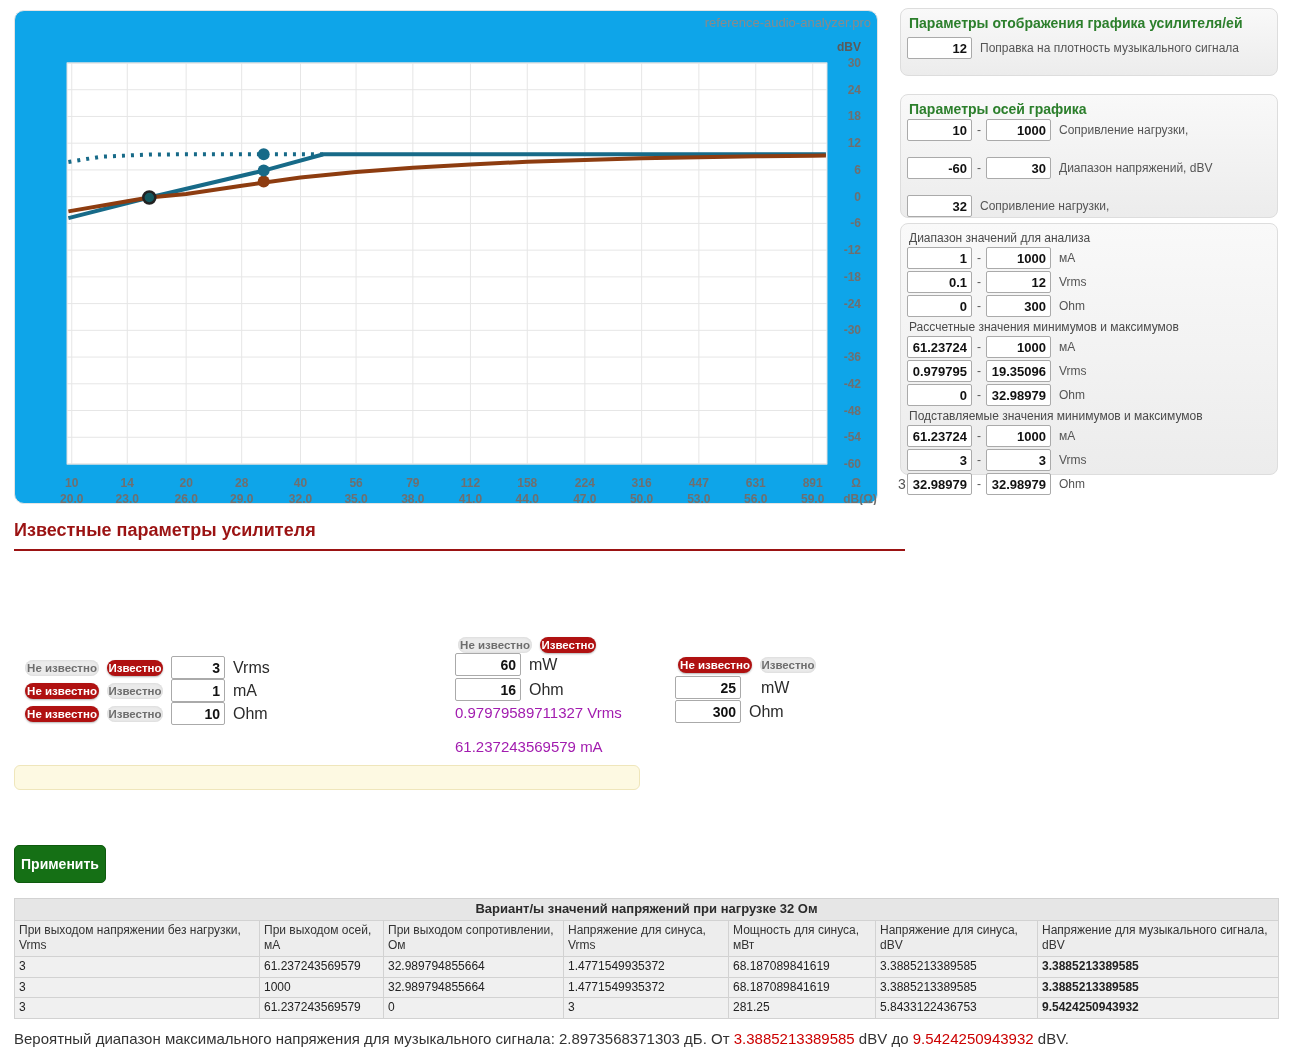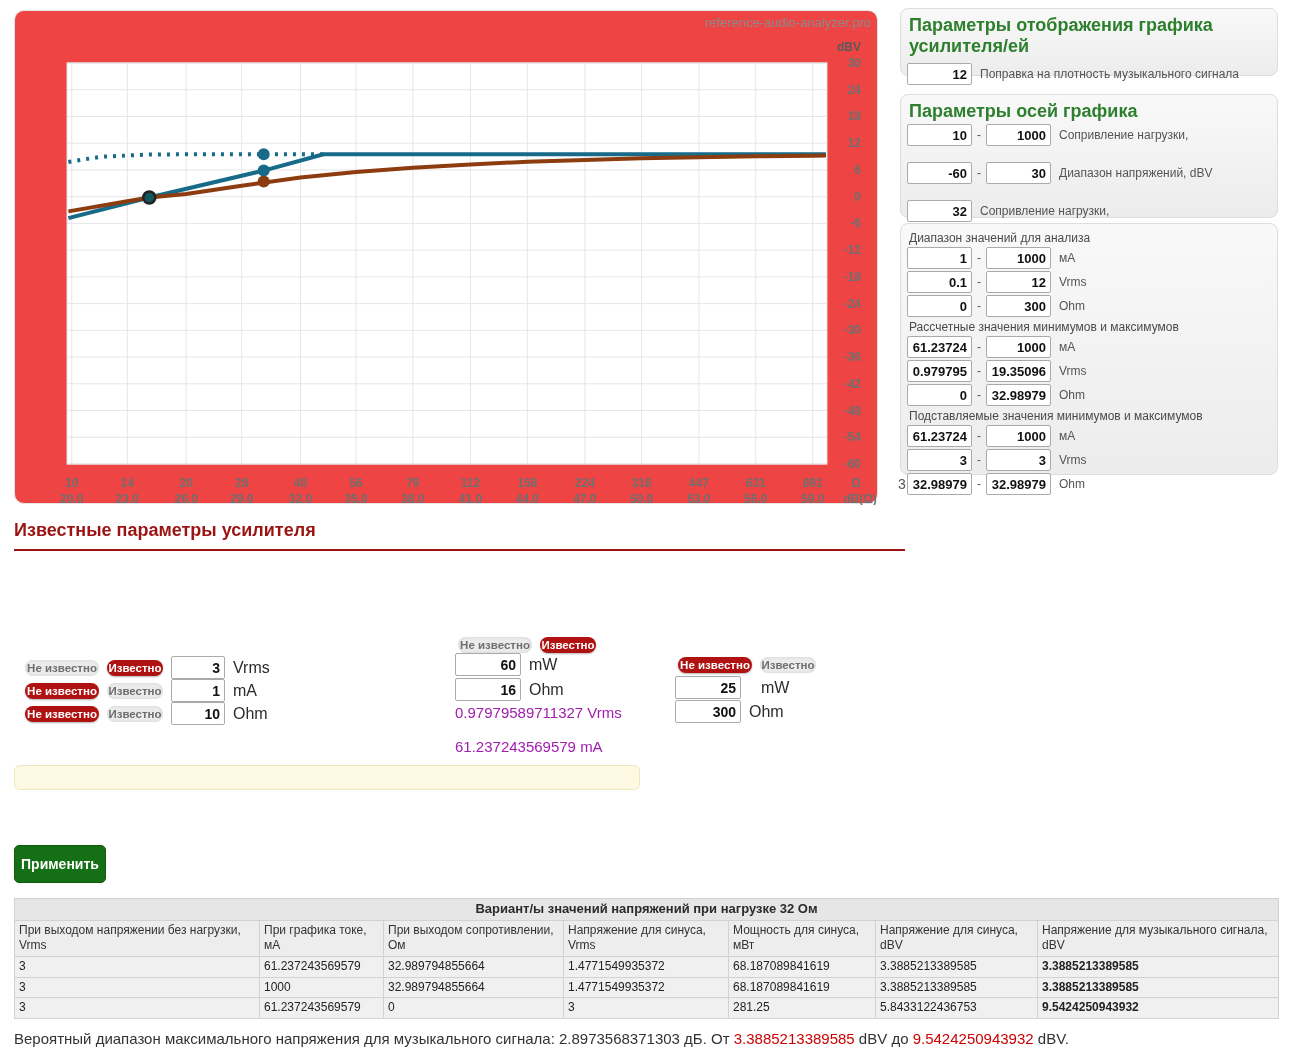--- a/index.html
+++ b/index.html
@@ -1,30 +1,30 @@
 <!DOCTYPE html>
 <html><head>
 <meta charset="utf-8">
 <style>
   html,body{margin:0;padding:0;background:#fff;}
   body{font-family:"Liberation Sans", sans-serif; color:#333;}
   #app{position:relative;width:1292px;height:1060px;background:#fff;overflow:hidden;}
 
   
   .chart-panel{position:absolute;left:14px;top:10px;width:864px;height:494px;
-    background:#ef4444;border:1px solid #e4e4e4;border-radius:10px;box-sizing:border-box;}
+    background:#0ea5e9;border:1px solid #e4e4e4;border-radius:10px;box-sizing:border-box;}
   .chart-panel svg{position:absolute;left:0;top:0;}
   .svg-tick{font-size:12px;font-weight:700;fill:#6f6f6f;}
   .svg-watermark{font-size:13px;fill:#8a8a8a;}
   .svg-axis-title{font-size:12px;font-weight:700;fill:#5a5a5a;}
 
   
   .side-panel{position:absolute;left:900px;width:378px;background:linear-gradient(#f9f9f9,#ececec);
     border:1px solid #ddd;border-radius:8px;box-sizing:border-box;padding:4px 6px;}
-  .sp-title{font-size:18px;font-weight:700;color:#2c7f2c;margin:2px 0 6px 2px;}
+  .sp-title{font-size:14px;font-weight:700;color:#2c7f2c;margin:2px 0 6px 2px;}
   .agroup-title{font-size:12px;color:#4a4a4a;margin:3px 0 2px 2px;}
   .srow{display:flex;align-items:center;margin:2px 0;}
   .srow.spaced{margin:0 0 16px 0;}
   .sinput{width:55px;height:16px;padding:2px 4px;border:1px solid #aaa;border-radius:2px;
     background:#fff;font-family:"Liberation Sans",sans-serif;font-size:13px;font-weight:700;color:#111;
     text-align:right;overflow:hidden;}
   .sdash{margin:0 5px;color:#555;font-size:12px;}
   .sunit{margin-left:8px;font-size:12px;color:#555;}
   .stray-3{position:absolute;left:898px;top:476px;font-size:14px;color:#555;}
 
@@ -324,21 +324,21 @@
         <col style="width:147px">
         <col style="width:162px">
         <col style="width:241px">
     </colgroup>
     <thead>
       <tr class="caption-row">
         <th colspan="7">Вариант/ы значений напряжений при нагрузке 32 Ом</th>
       </tr>
       <tr class="head-row">
         <th style="white-space:normal;">При выходом напряжении без нагрузки, Vrms</th>
-        <th style="white-space:normal;">При графика токе, мА</th>
+        <th style="white-space:normal;">При выходом осей, мА</th>
         <th style="white-space:normal;">При выходом сопротивлении, Ом</th>
         <th style="white-space:normal;">Напряжение для синуса, Vrms</th>
         <th style="white-space:normal;">Мощность для синуса, мВт</th>
         <th style="white-space:normal;">Напряжение для синуса, dBV</th>
         <th style="white-space:normal;">Напряжение для музыкального сигнала, dBV</th>
       </tr>
     </thead>
     <tbody>
         <tr>
           <td>3</td>

